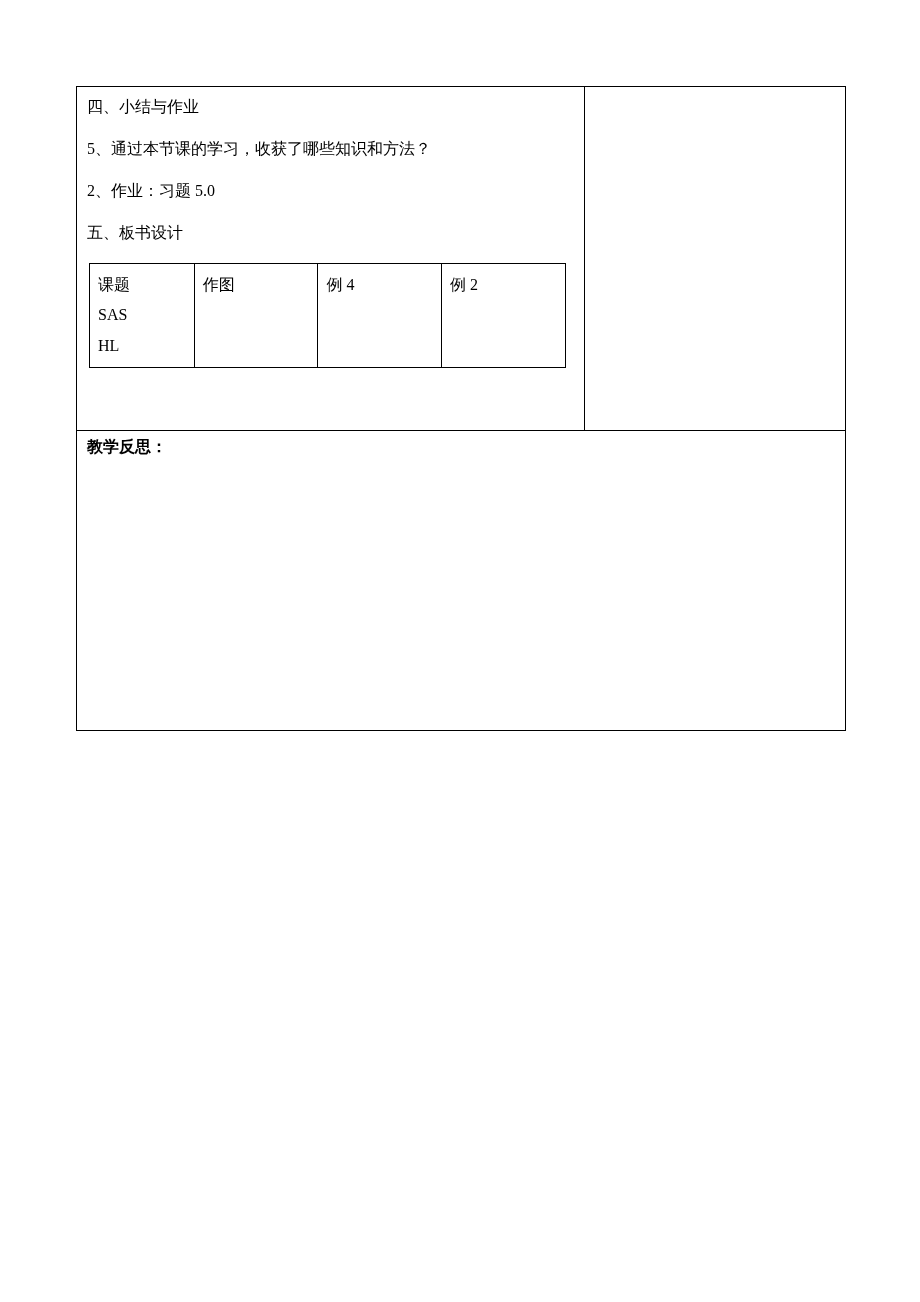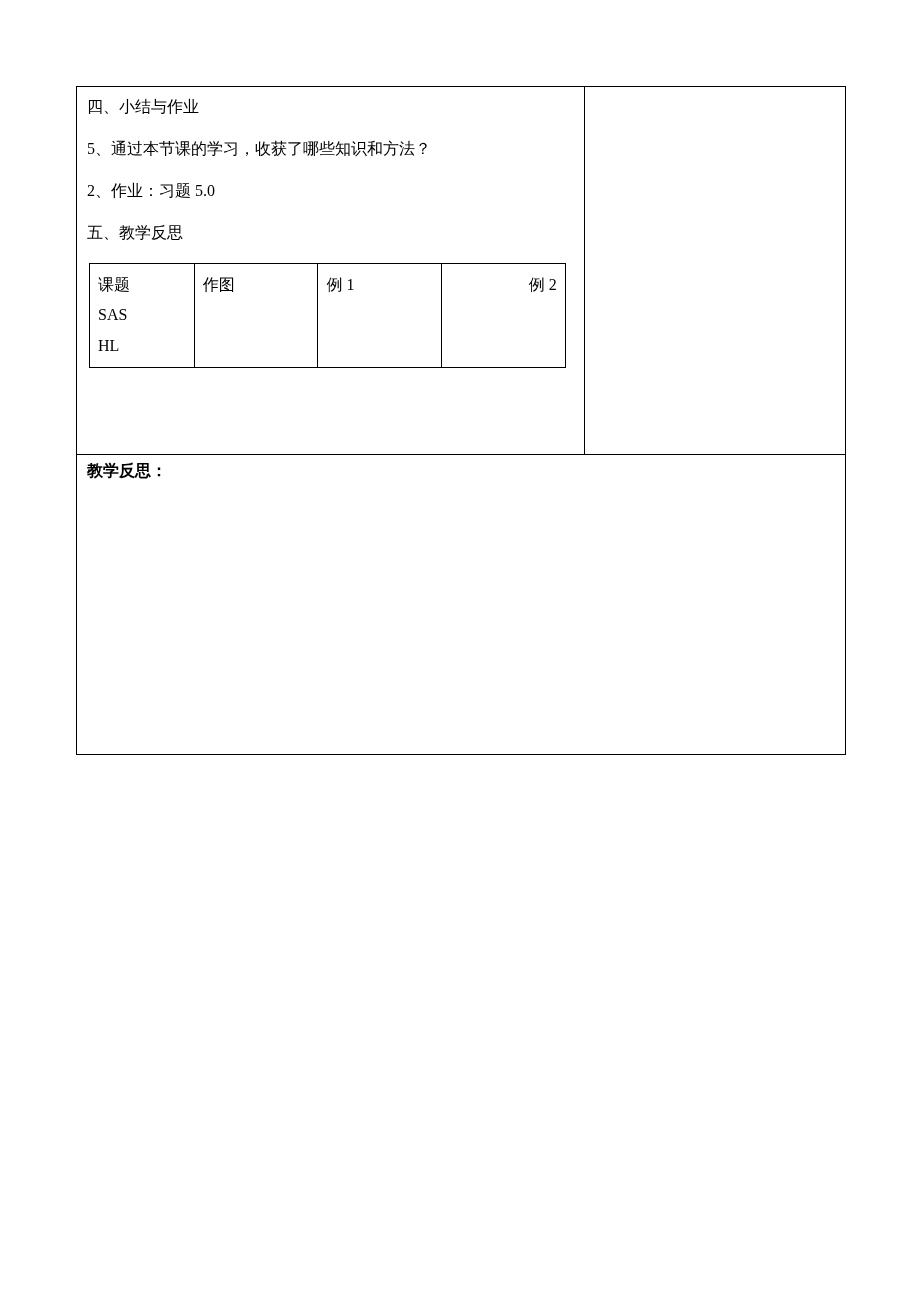--- a/index.html
+++ b/index.html
@@ -31,64 +31,64 @@
       width: 34%;
     }
     .line {
       margin-bottom: 18px;
       line-height: 1.5;
     }
     .inner-table {
       border-collapse: collapse;
       width: 98%;
       margin-top: 4px;
-      margin-bottom: 84px;
+      margin-bottom: 60px;
       margin-left: 2px;
     }
     .inner-table td {
       border: 1px solid #000;
       padding: 6px 8px;
       vertical-align: top;
       line-height: 1.9;
       font-size: 16px;
     }
     .inner-col1 { width: 22%; }
     .inner-col2 { width: 26%; }
     .inner-col3 { width: 26%; }
-    .inner-col4 { width: 26%; text-align: right; }
+    .inner-col4 { width: 26%; }
     .reflection-cell {
       padding: 6px 10px;
       height: 300px;
     }
     .reflection-label {
       font-family: Liberation Mono, monospace;
       font-weight: bold;
     }
   </style>
 </head>
 <body>
 
 <table class="outer-table">
   <tbody>
       <tr>
     <td class="main-cell">
       <div class="line">四、小结与作业</div>
       <div class="line">5、通过本节课的学习，收获了哪些知识和方法？</div>
       <div class="line">2、作业：习题 5.0</div>
-      <div class="line">五、教学反思</div>
+      <div class="line">五、板书设计</div>
       <table class="inner-table">
         <tbody>
               <tr>
           <td class="inner-col1">
             <div>课题</div>
             <div>SAS</div>
             <div>HL</div>
           </td>
           <td class="inner-col2">作图</td>
-          <td class="inner-col3">例 1</td>
+          <td class="inner-col3">例 4</td>
           <td class="inner-col4">例 2</td>
         </tr>
       </tbody>
           </table>
     </td>
     <td class="side-cell"></td>
   </tr>
   <tr>
     <td colspan="2" class="reflection-cell">
       <span class="reflection-label">教学反思：</span>

